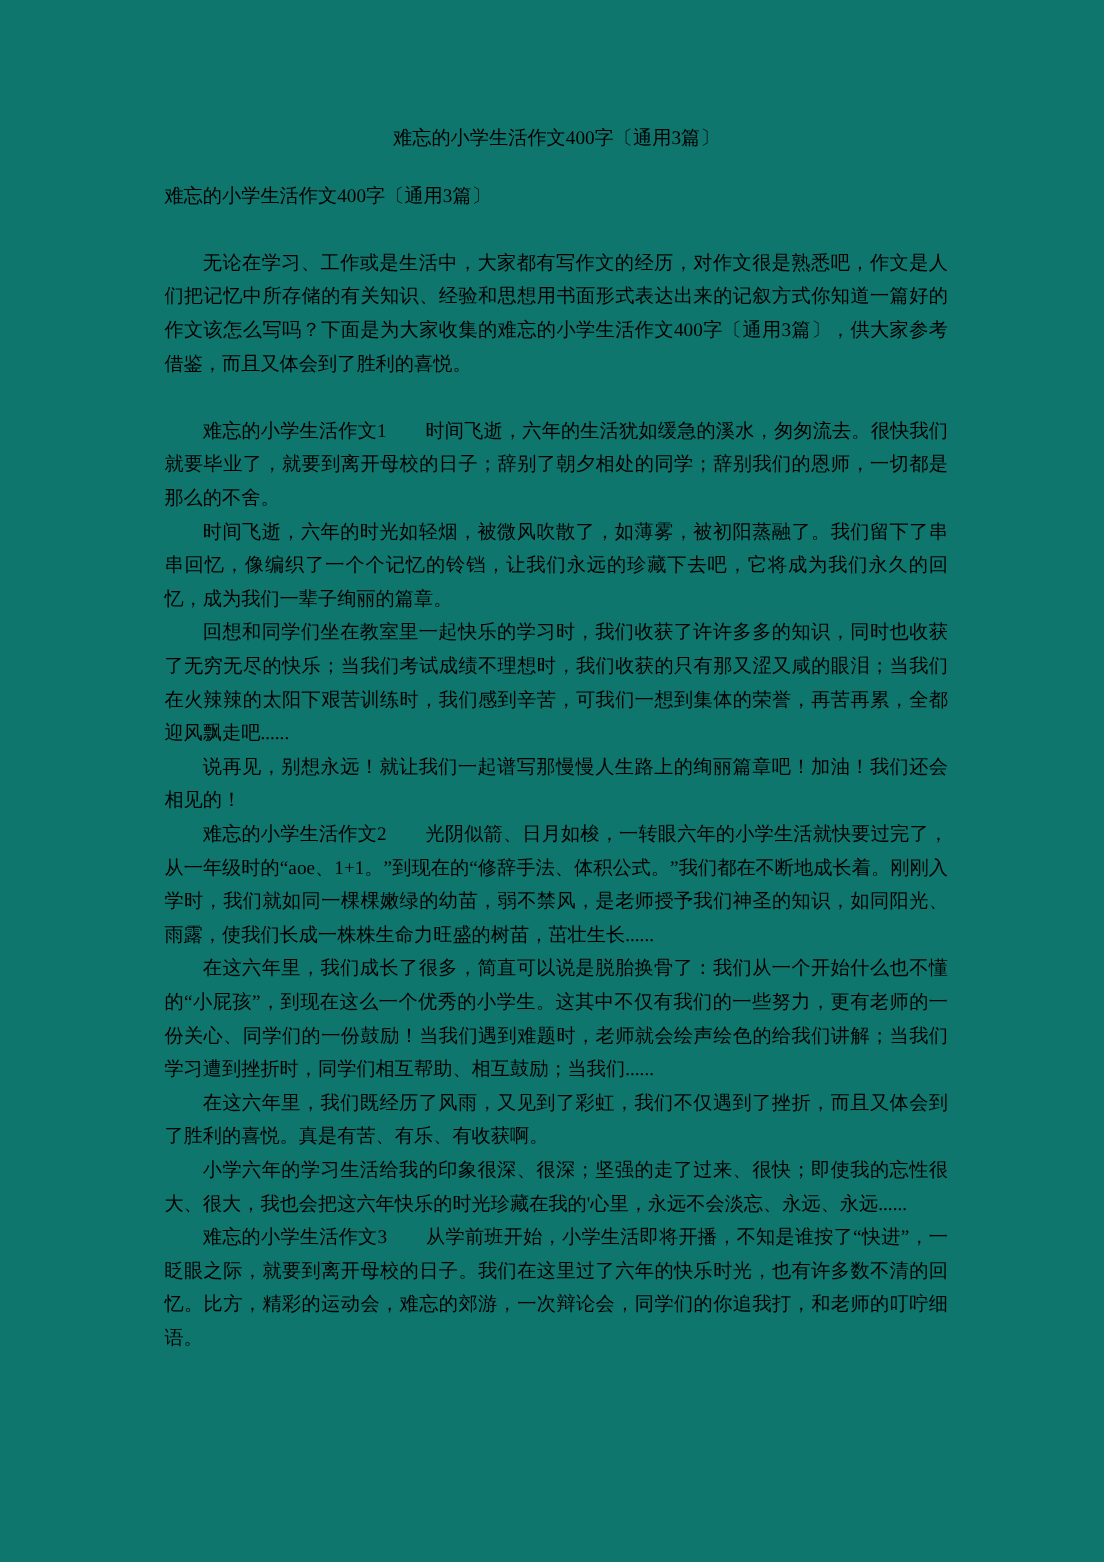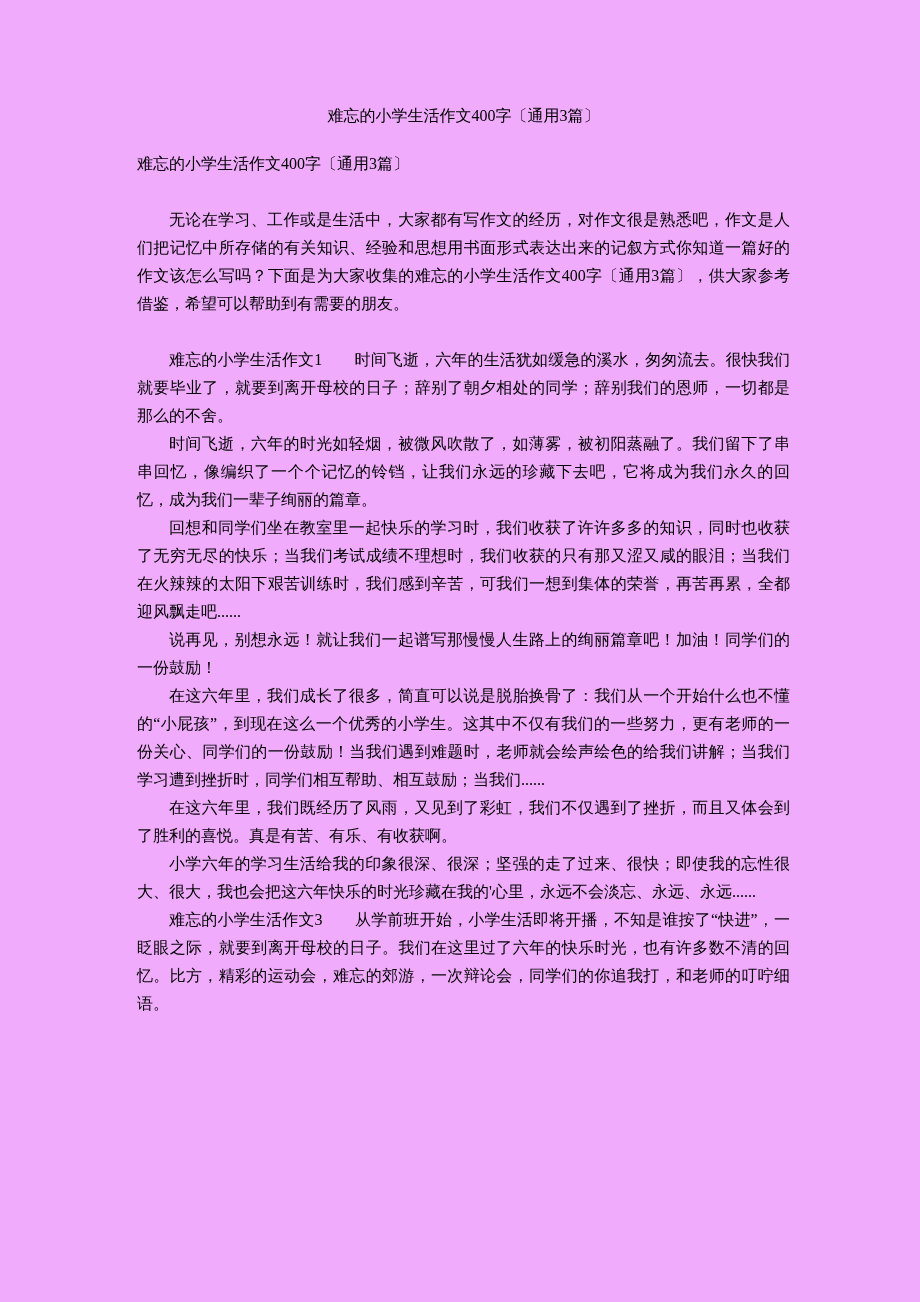--- a/index.html
+++ b/index.html
@@ -5,21 +5,21 @@
   html, body {
     margin: 0;
     padding: 0;
     background: #ffffff;
   }
   .page {
     position: relative;
     width: 920px;
     height: 1302px;
     margin: 0 auto;
-    background: #f0abfc;
+    background: #0f766e;
     box-sizing: border-box;
     padding: 102px 130px 0 137px;
     font-family: "Liberation Serif", "DejaVu Serif", serif;
     font-size: 16px;
     color: #000000;
     overflow: hidden;
   }
   .doc-title {
     margin: 0;
     line-height: 28px;
@@ -42,31 +42,32 @@
 </style>
 </head>
 <body>
 
 <div class="page">
 
   <p class="doc-title">难忘的小学生活作文400字〔通用3篇〕</p>
 
   <p class="doc-subtitle">难忘的小学生活作文400字〔通用3篇〕</p>
 
-  <p class="para gap-before gap-after">无论在学习、工作或是生活中，大家都有写作文的经历，对作文很是熟悉吧，作文是人们把记忆中所存储的有关知识、经验和思想用书面形式表达出来的记叙方式你知道一篇好的作文该怎么写吗？下面是为大家收集的难忘的小学生活作文400字〔通用3篇〕，供大家参考借鉴，希望可以帮助到有需要的朋友。</p>
+  <p class="para gap-before gap-after">无论在学习、工作或是生活中，大家都有写作文的经历，对作文很是熟悉吧，作文是人们把记忆中所存储的有关知识、经验和思想用书面形式表达出来的记叙方式你知道一篇好的作文该怎么写吗？下面是为大家收集的难忘的小学生活作文400字〔通用3篇〕，供大家参考借鉴，而且又体会到了胜利的喜悦。</p>
 
   <p class="para">难忘的小学生活作文1　　时间飞逝，六年的生活犹如缓急的溪水，匆匆流去。很快我们就要毕业了，就要到离开母校的日子；辞别了朝夕相处的同学；辞别我们的恩师，一切都是那么的不舍。</p>
 
 
   <p class="para">时间飞逝，六年的时光如轻烟，被微风吹散了，如薄雾，被初阳蒸融了。我们留下了串串回忆，像编织了一个个记忆的铃铛，让我们永远的珍藏下去吧，它将成为我们永久的回忆，成为我们一辈子绚丽的篇章。</p>
 
   <p class="para">回想和同学们坐在教室里一起快乐的学习时，我们收获了许许多多的知识，同时也收获了无穷无尽的快乐；当我们考试成绩不理想时，我们收获的只有那又涩又咸的眼泪；当我们在火辣辣的太阳下艰苦训练时，我们感到辛苦，可我们一想到集体的荣誉，再苦再累，全都迎风飘走吧......</p>
 
-  <p class="para">说再见，别想永远！就让我们一起谱写那慢慢人生路上的绚丽篇章吧！加油！同学们的一份鼓励！</p>
+  <p class="para">说再见，别想永远！就让我们一起谱写那慢慢人生路上的绚丽篇章吧！加油！我们还会相见的！</p>
 
+  <p class="para">难忘的小学生活作文2　　光阴似箭、日月如梭，一转眼六年的小学生活就快要过完了，从一年级时的“aoe、1+1。”到现在的“修辞手法、体积公式。”我们都在不断地成长着。刚刚入学时，我们就如同一棵棵嫩绿的幼苗，弱不禁风，是老师授予我们神圣的知识，如同阳光、雨露，使我们长成一株株生命力旺盛的树苗，茁壮生长......</p>
 
   <p class="para">在这六年里，我们成长了很多，简直可以说是脱胎换骨了：我们从一个开始什么也不懂的“小屁孩”，到现在这么一个优秀的小学生。这其中不仅有我们的一些努力，更有老师的一份关心、同学们的一份鼓励！当我们遇到难题时，老师就会绘声绘色的给我们讲解；当我们学习遭到挫折时，同学们相互帮助、相互鼓励；当我们......</p>
 
   <p class="para">在这六年里，我们既经历了风雨，又见到了彩虹，我们不仅遇到了挫折，而且又体会到了胜利的喜悦。真是有苦、有乐、有收获啊。</p>
 
   <p class="para">小学六年的学习生活给我的印象很深、很深；坚强的走了过来、很快；即使我的忘性很大、很大，我也会把这六年快乐的时光珍藏在我的'心里，永远不会淡忘、永远、永远......</p>
 
   <p class="para">难忘的小学生活作文3　　从学前班开始，小学生活即将开播，不知是谁按了“快进”，一眨眼之际，就要到离开母校的日子。我们在这里过了六年的快乐时光，也有许多数不清的回忆。比方，精彩的运动会，难忘的郊游，一次辩论会，同学们的你追我打，和老师的叮咛细语。</p>
 
 </div>

